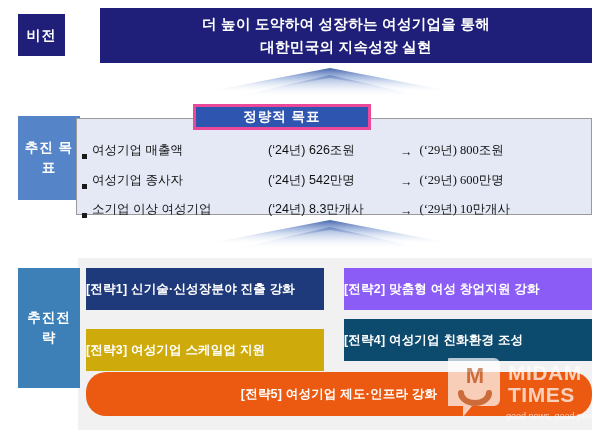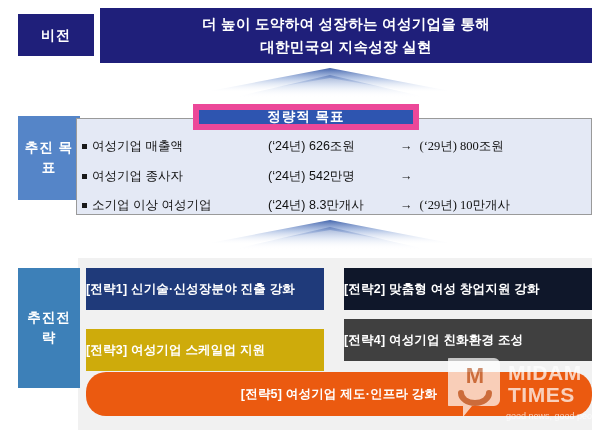--- a/index.html
+++ b/index.html
@@ -30,21 +30,21 @@
     font-weight: bold;
     letter-spacing: 1px;
     line-height: 1.5;
     box-sizing: border-box;
   }
 
   
   #vision-label {
     left: 18px;
     top: 14px;
-    width: 76px;
+    width: 47px;
     height: 42px;
     background: #1f1f7a;
     font-size: 14px;
   }
 
   
   #vision-banner {
     position: absolute;
     left: 100px;
     top: 8px;
@@ -93,41 +93,41 @@
     height: 97px;
     background: #e4e9f5;
     border: 1px solid #9a9a9a;
     box-sizing: border-box;
   }
 
   #goal-header {
     position: absolute;
     left: 193px;
     top: 104px;
-    width: 226px;
+    width: 178px;
     height: 26px;
     background: #2e55b0;
     color: #ffffff;
     display: flex;
     align-items: center;
     justify-content: center;
     font-size: 13.5px;
     font-weight: bold;
-    border: 6px solid #ec4899;
+    border: 3px solid #ec4899;
     box-sizing: border-box;
     letter-spacing: 1px;
   }
 
   .goal-row {
     position: absolute;
     left: 82px;
     width: 505px;
     height: 26px;
     display: flex;
-    align-items: center;
+    align-items: flex-end;
     font-size: 12.5px;
     color: #101010;
     white-space: nowrap;
   }
   #goal-row-0 { top: 133px; }
   #goal-row-1 { top: 163px; }
   #goal-row-2 { top: 192px; }
 
   .goal-bullet {
     display: inline-block;
@@ -191,29 +191,29 @@
   }
   .strategy-box.left-align  { justify-content: flex-start; }
   .strategy-box.center-align{ justify-content: center; border-radius: 20px; }
 
   #strategy-box-0 {
     left: 86px;  top: 268px;  width: 238px; height: 42px;
     background: #1f3a7a;
   }
   #strategy-box-1 {
     left: 344px; top: 268px;  width: 248px; height: 42px;
-    background: #0f172a;
+    background: #8b5cf6;
   }
   #strategy-box-2 {
     left: 86px;  top: 329px;  width: 238px; height: 42px;
     background: #ceab0b;
   }
   #strategy-box-3 {
     left: 344px; top: 319px;  width: 248px; height: 42px;
-    background: #404040;
+    background: #0c4a6e;
   }
   #strategy-box-4 {
     left: 86px;  top: 372px;  width: 506px; height: 44px;
     background: #eb5a10;
   }
 
   
   #watermark {
     position: absolute;
     left: 448px;
@@ -267,20 +267,21 @@
     <span class="goal-base">(‘24년) 626조원</span>
     <span class="goal-arrow">→</span>
     <span class="goal-target">(‘29년) 800조원</span>
   </div>
 
   <div class="goal-row" id="goal-row-1">
     <span class="goal-bullet"></span>
     <span class="goal-name">여성기업 종사자</span>
     <span class="goal-base">(‘24년) 542만명</span>
     <span class="goal-arrow">→</span>
+    <span class="goal-target">(‘29년) 600만명</span>
   </div>
 
   <div class="goal-row" id="goal-row-2">
     <span class="goal-bullet"></span>
     <span class="goal-name">소기업 이상 여성기업</span>
     <span class="goal-base">(‘24년) 8.3만개사</span>
     <span class="goal-arrow">→</span>
     <span class="goal-target">(‘29년) 10만개사</span>
   </div>
 

